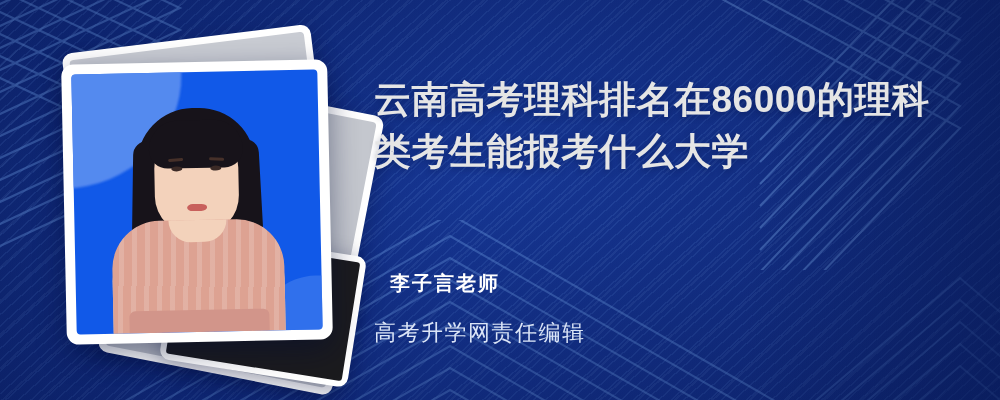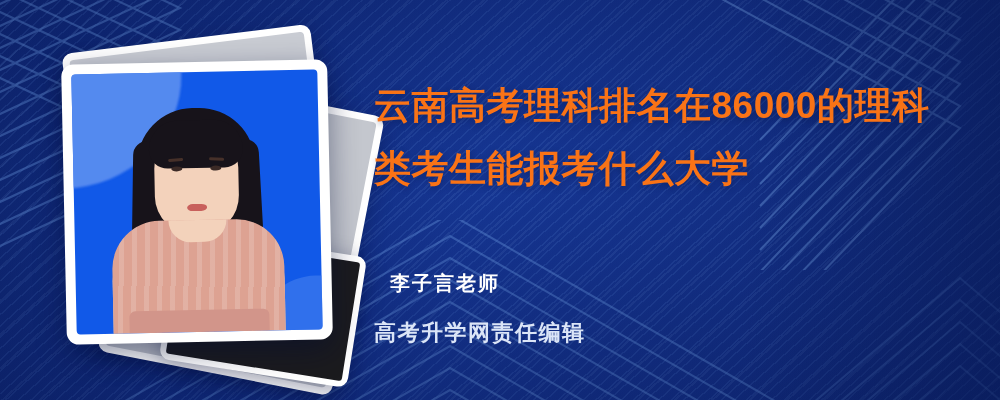--- a/index.html
+++ b/index.html
@@ -263,39 +263,39 @@
   .text-col {
     position:absolute;
     left:374px; top:0;
     width:600px; height:400px;
   }
   .headline {
     position:absolute;
     left:0; top:74px;
     width:570px;
     font-size:37px;
-    line-height:63px;
+    line-height:52px;
     font-weight:bold;
-    color:#f97316;
+    color:#e5e5e5;
     letter-spacing:0.5px;
     text-shadow:0 2px 6px rgba(4,16,60,.35);
   }
   .byline-name {
     position:absolute;
     left:16px; top:270px;
     font-size:20px;
     font-weight:bold;
     color:#ffffff;
     letter-spacing:2px;
   }
   .byline-role {
     position:absolute;
     left:0px; top:318px;
     font-size:22px;
-    font-weight:bold;
+    font-weight:normal;
     color:#dbe5f7;
     letter-spacing:1.5px;
   }
 </style>
 </head>
 <body>
 
 <div class="banner">
 
   <div class="bg-base"></div>

